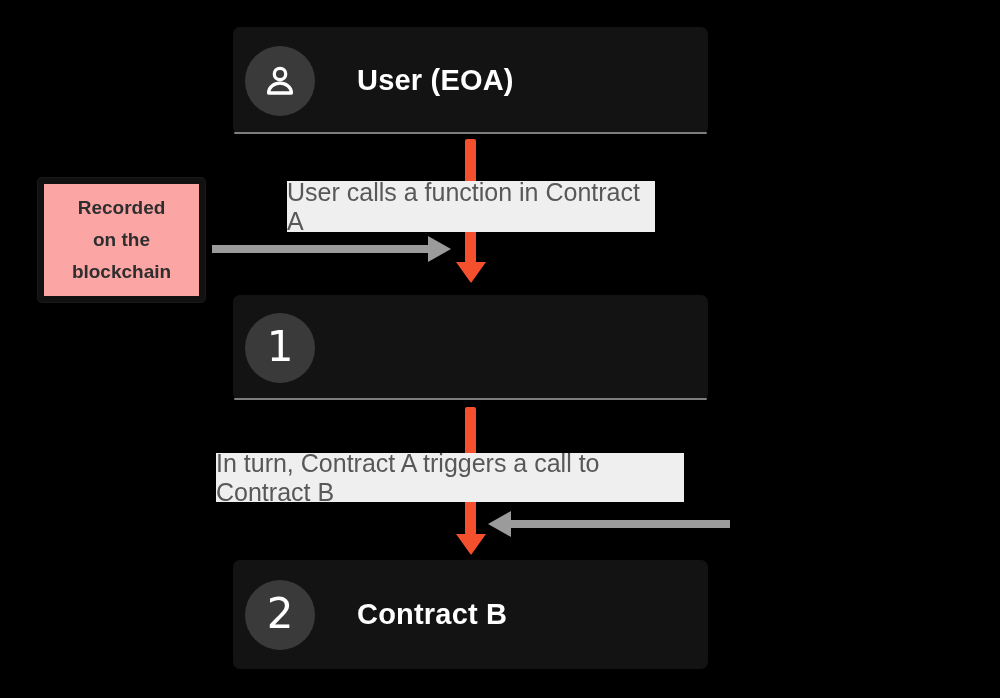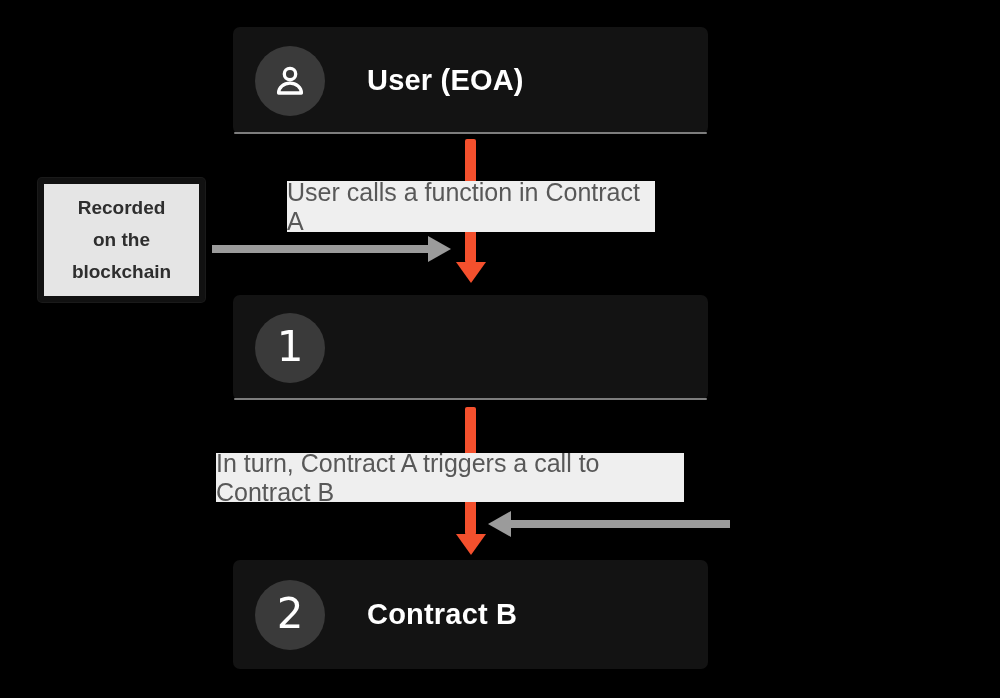--- a/index.html
+++ b/index.html
@@ -17,21 +17,21 @@
   
   .node {
     position: absolute;
     left: 233px;
     width: 475px;
     background: #131313;
     border-radius: 7px;
     display: flex;
     align-items: center;
     gap: 42px;
-    padding-left: 22px;
+    padding-left: 12px;
   }
   .node.has-underline::after {
     content: "";
     position: absolute;
     left: 1px; right: 1px; bottom: 0;
     height: 2px;
     background: #7d7d7d;
     border-radius: 1px;
   }
   .node-user      { top: 27px;  height: 107px; }
@@ -111,21 +111,21 @@
     border-bottom: 13px solid transparent;
   }
   .gray-left-bar  { left: 212px; top: 245px; width: 218px; }
   .gray-left-head { left: 428px; top: 236px; border-left: 23px solid #9b9b9b; }
   .gray-right-bar { left: 511px; top: 520px; width: 219px; }
   .gray-right-head{ left: 488px; top: 511px; border-right: 23px solid #9b9b9b; }
 
   
   .note {
     position: absolute;
-    background: #e5e5e5;
+    background: #fca5a5;
     border: 6px solid #111;
     border-radius: 4px;
     box-shadow: 0 0 0 1px rgba(255,255,255,0.10);
     display: flex;
     align-items: center;
     justify-content: center;
     text-align: center;
   }
   .note-text {
     color: #2e2e2e;

